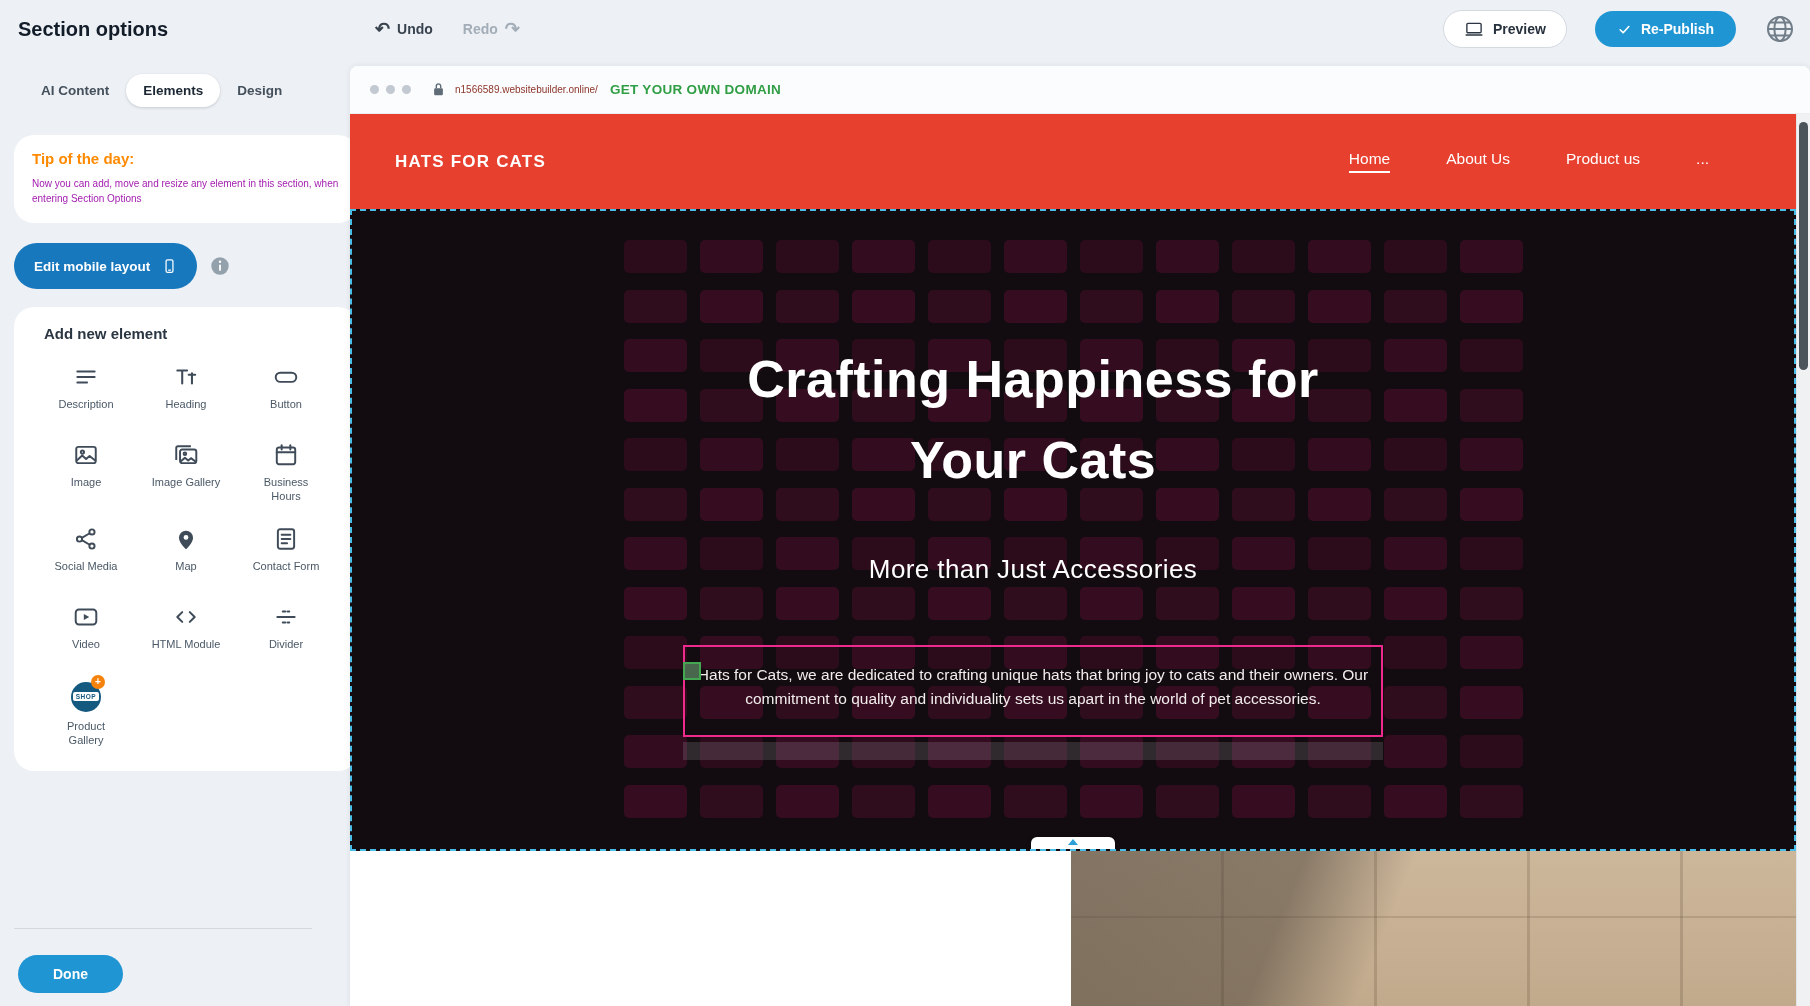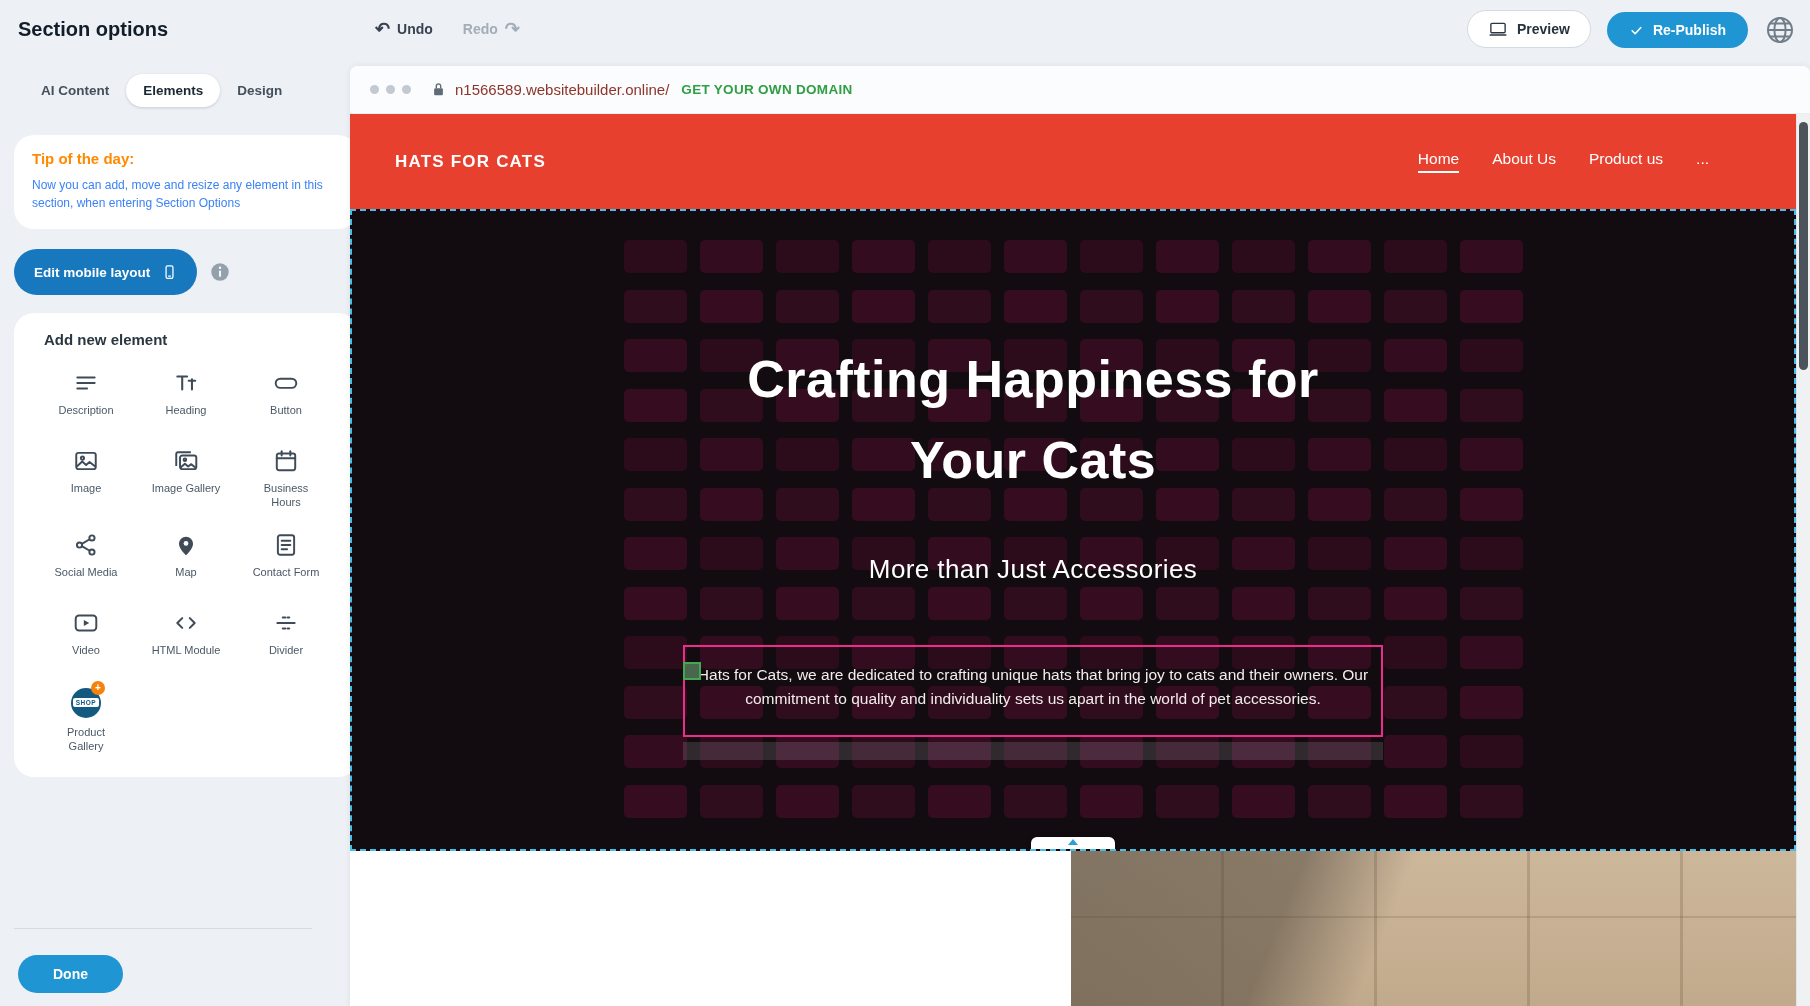--- a/index.html
+++ b/index.html
@@ -12,34 +12,34 @@
   }
 
   
   .topbar { position:absolute; top:0; left:0; width:1810px; height:58px; display:flex; align-items:center; }
   .topbar-title { font-size:20px; font-weight:700; color:#121d29; margin-left:18px; }
   .history { position:absolute; left:375px; display:flex; align-items:center; gap:30px; font-size:14px; }
   .hist-btn { display:flex; align-items:center; gap:7px; cursor:pointer; background:none; border:none; font-size:14px; font-family:inherit; }
   .hist-btn .glyph { font-size:18px; line-height:1; }
   .undo { color:#38434f; font-weight:600; }
   .redo { color:#a3adb8; font-weight:600; }
-  .topbar-right { margin-left:auto; display:flex; align-items:flex-end; gap:16px; margin-right:10px; }
+  .topbar-right { margin-left:auto; display:flex; align-items:center; gap:28px; margin-right:10px; }
   .btn-preview { display:flex; align-items:center; gap:9px; background:#fff; border:1px solid #d4dae1; border-radius:21px; padding:9px 20px; font-size:14px; font-weight:600; color:#27323e; cursor:pointer; font-family:inherit; }
   .btn-republish { display:flex; align-items:center; gap:9px; background:var(--accent-blue,#2095d3); border:none; border-radius:21px; padding:10px 22px; font-size:14px; font-weight:600; color:#fff; cursor:pointer; font-family:inherit; }
   .globe-btn { width:36px; height:36px; background:none; border:none; color:#717d89; cursor:pointer; padding:0; }
 
   
   .sidebar { position:absolute; top:58px; left:0; width:340px; bottom:0; }
   .tabs { display:flex; align-items:center; margin:16px 0 0 24px; }
   .tab { padding:9px 17px; font-size:13.5px; color:#44505c; background:none; border:none; border-radius:19px; cursor:pointer; font-family:inherit; font-weight:600; }
   .tab.active { background:#fff; color:#1b2733; box-shadow:0 1px 3px rgba(20,40,60,.18); }
   .card { background:#fff; border-radius:20px; margin:16px 0 0 14px; width:344px; }
   .tip-card { margin-top:28px; padding:15px 18px 17px; }
   .tip-title { color:var(--tip-orange,#ff8a00); font-size:15px; font-weight:700; margin-bottom:9px; }
-  .tip-body { font-size:12px; color:#3b82f6; line-height:1.5; }
+  .tip-body { font-size:10px; color:#a21caf; line-height:1.5; }
   .mobile-row { display:flex; align-items:center; gap:12px; margin:20px 0 0 14px; }
   .btn-mobile { display:flex; align-items:center; gap:12px; background:var(--mobile-blue,#1878be); color:#fff; border:none; border-radius:23px; padding:12px 20px; font-size:13.5px; font-weight:700; cursor:pointer; font-family:inherit; }
   .info-btn { background:none; border:none; padding:0; width:22px; height:22px; cursor:pointer; }
   .elements-card { margin-top:18px; padding:18px 0 14px; }
   .elements-title { font-size:15px; font-weight:700; color:#2a3642; margin:0 0 10px 30px; }
   .el-grid { display:grid; grid-template-columns:1fr 1fr 1fr; padding:0 22px; }
   .el-item { display:flex; flex-direction:column; align-items:center; justify-content:flex-start; gap:7px; padding:12px 4px 10px; cursor:pointer; border-radius:8px; min-height:78px; }
   .el-icon { width:26px; height:26px; color:#3f4b58; display:flex; align-items:center; justify-content:center; }
   .el-icon svg { width:26px; height:26px; }
   .el-label { font-size:11px; color:#4a5866; text-align:center; line-height:1.3; max-width:72px; }
@@ -50,27 +50,27 @@
   .shop-badge::before { content:"+"; }
   .sidebar-divider { position:absolute; bottom:77px; left:14px; right:28px; border-top:1px solid #d4dae0; }
   .btn-done { position:absolute; bottom:13px; left:18px; background:var(--accent-blue,#2095d3); color:#fff; border:none; border-radius:20px; padding:11px 35px; font-size:14px; font-weight:700; cursor:pointer; font-family:inherit; }
 
   
   .browser { position:absolute; top:66px; left:350px; right:0; bottom:0; background:#fff; border-radius:8px 8px 0 0; overflow:hidden; box-shadow:0 0 6px rgba(30,45,60,.08); }
   .browser-bar { height:48px; background:#fbfcfd; border-bottom:1px solid #eceff2; display:flex; align-items:center; padding:0 16px; }
   .win-dots { display:flex; gap:7px; margin-left:4px; }
   .win-dot { width:9px; height:9px; border-radius:50%; background:#c3c9d1; }
   .lock-icon { width:15px; height:17px; margin-left:20px; }
-  .browser-url { font-size:15px; color:#8d352a; margin-left:9px; }
+  .browser-url { font-size:10px; color:#8d352a; margin-left:9px; }
   .domain-link { font-size:13.5px; font-weight:700; color:var(--domain-green,#2f9e44); margin-left:12px; letter-spacing:.3px; cursor:pointer; }
 
   .site-content { margin-right:14px; }
   .site-header { height:95px; background:var(--brand-red,#e8402f); display:flex; align-items:center; padding:0 45px; }
   .site-logo { color:#fff; font-weight:700; font-size:17px; letter-spacing:1.2px; }
-  .site-nav { margin-left:auto; display:flex; align-items:center; gap:33px; margin-right:42px; }
+  .site-nav { margin-left:auto; display:flex; align-items:center; gap:56px; margin-right:42px; }
   .nav-item { color:#fff; font-size:15.5px; cursor:pointer; padding-bottom:3px; border-bottom:2px solid transparent; }
   .nav-item.active { border-bottom-color:#fff; }
 
   
   .hero { position:relative; height:642px; background:#120b0f; border:2px dashed #47bde8; overflow:hidden; }
   .hero-tiles { position:absolute; inset:0; }
   .tile { position:absolute; width:63px; height:33px; border-radius:5px; background:#3a0e22; }
   .hero-content { position:absolute; inset:0; display:flex; flex-direction:column; align-items:center; padding-top:128px; padding-right:80px; }
   .hero-h1 { color:#fff; font-size:52px; font-weight:600; letter-spacing:.5px; line-height:1.55; text-align:center; }
   .hero-h2 { color:#fff; font-size:26px; font-weight:400; letter-spacing:.4px; margin-top:54px; text-align:center; }

